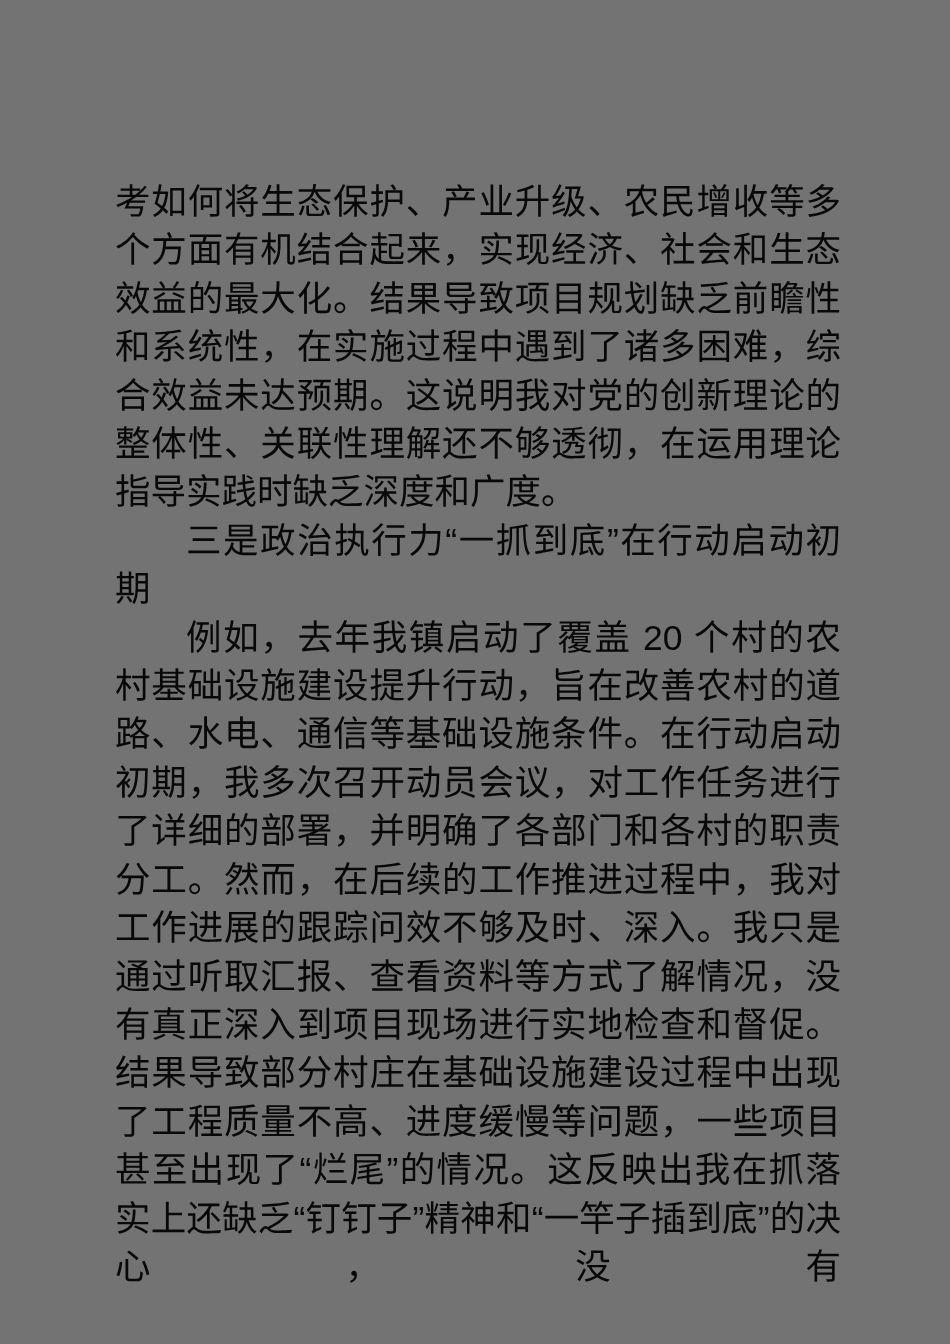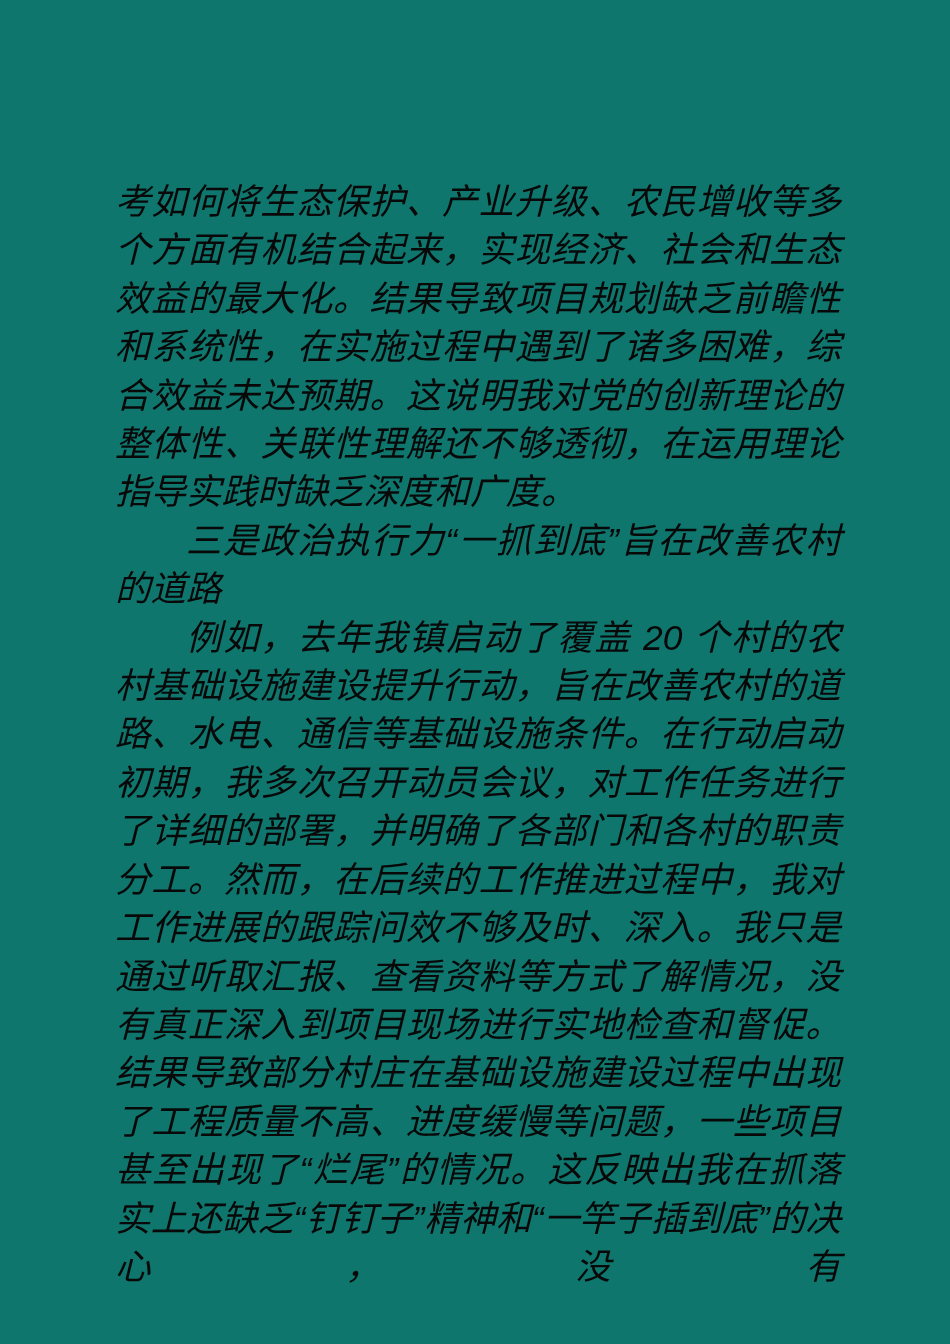--- a/index.html
+++ b/index.html
@@ -8,24 +8,23 @@
     padding: 0;
     background: #ffffff;
   }
   body {
     font-family: "Liberation Sans", "DejaVu Sans", sans-serif;
   }
   #page {
     position: relative;
     width: 950px;
     height: 1344px;
-    background: #0f766e;
+    background: #737373;
     overflow: hidden;
     box-sizing: border-box;
-    font-style: italic;
   }
   #page-body {
     position: absolute;
     left: 115px;
     top: 178px;
     width: 726px;
   }
   .para {
     margin: 0;
     padding: 0;
@@ -54,19 +53,19 @@
   }
 </style>
 </head>
 <body>
 
 <div id="page">
   <div id="page-body">
 
     <p class="para ragged">考如何将生态保护、产业升级、农民增收等多个方面有机结合起来，实现经济、社会和生态效益的最大化。结果导致项目规划缺乏前瞻性和系统性，在实施过程中遇到了诸多困难，综合效益未达预期。这说明我对党的创新理论的整体性、关联性理解还不够透彻，在运用理论指导实践时缺乏深度和广度。</p>
 
-    <p class="para heading ragged">三是政治执行力“一抓到底”旨在改善农村的道路</p>
+    <p class="para heading ragged">三是政治执行力“一抓到底”在行动启动初期</p>
 
 
     <p class="para indent last-line-full">例如，去年我镇启动了覆盖 20 个村的农村基础设施建设提升行动，旨在改善农村的道路、水电、通信等基础设施条件。在行动启动初期，我多次召开动员会议，对工作任务进行了详细的部署，并明确了各部门和各村的职责分工。然而，在后续的工作推进过程中，我对工作进展的跟踪问效不够及时、深入。我只是通过听取汇报、查看资料等方式了解情况，没有真正深入到项目现场进行实地检查和督促。结果导致部分村庄在基础设施建设过程中出现了工程质量不高、进度缓慢等问题，一些项目甚至出现了“烂尾”的情况。这反映出我在抓落实上还缺乏“钉钉子”精神和“一竿子插到底”的决心，没有</p>
 
   </div>
 </div>
 
 </body></html>

